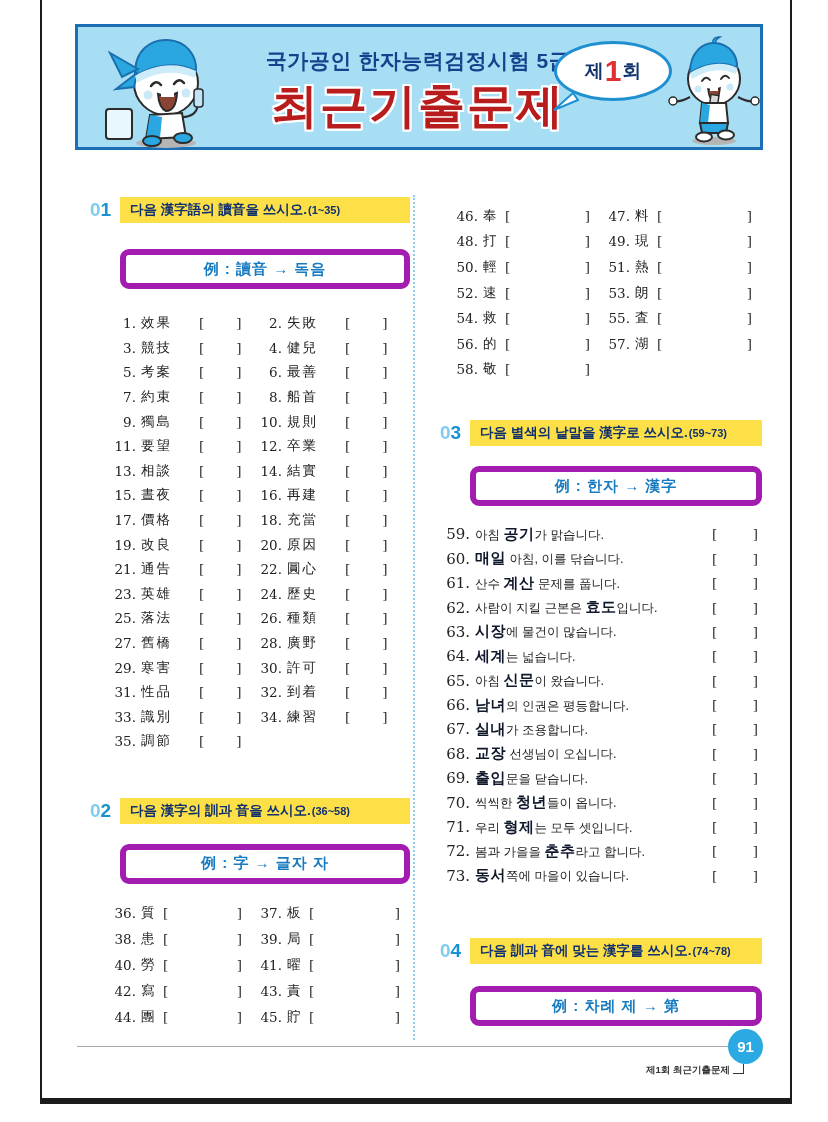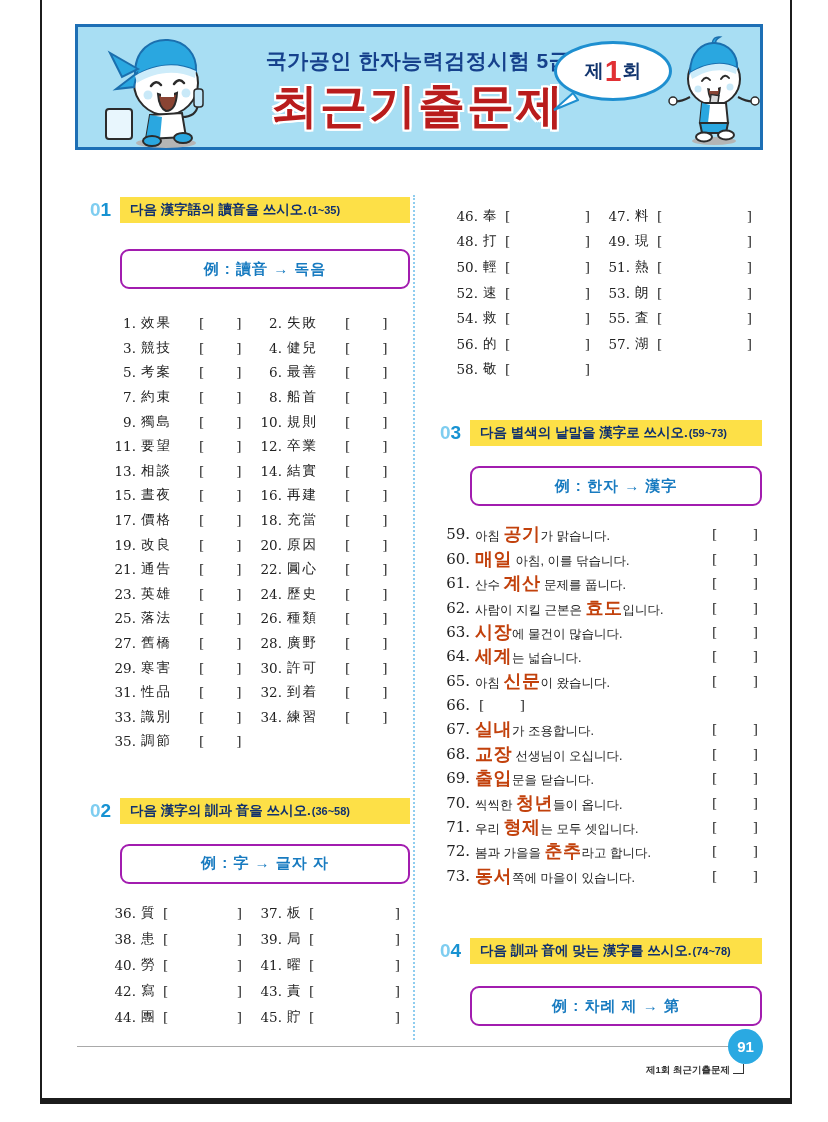--- a/index.html
+++ b/index.html
@@ -44,21 +44,21 @@
   .sec{display:flex;align-items:center;height:26px;}
   .secnum{flex:0 0 30px;font-size:19px;font-weight:bold;letter-spacing:0;}
   .secnum .d0{color:#7ecdf0;}
   .secnum .d1{color:#1792d2;}
   .secbar{flex:1;background:#fde047;height:26px;display:flex;align-items:center;padding-left:10px;}
   .secbar .st{font-size:13.5px;font-weight:bold;color:#10306e;}
   .secbar .range{font-size:11px;font-weight:bold;color:#10306e;margin-left:1px;}
   .m-top-44{margin-top:44px;} .m-top-38{margin-top:38px;} .m-top-50{margin-top:50px;}
   
   .exbox{
-    margin:26px 0 0 30px;height:40px;border:2px solid #a21caf;border-radius:9px;background:#fff;
+    margin:26px 0 0 30px;height:40px;border:6px solid #a21caf;border-radius:9px;background:#fff;
     display:flex;align-items:center;justify-content:center;box-sizing:border-box;
   }
   .exbox span{font-size:15px;font-weight:bold;color:#187bc0;letter-spacing:1px;}
   .ex2{margin-top:20px;} .ex4{margin-top:22px;}
   
   .grid{display:grid;}
   #q1-grid{margin-top:22px;padding-left:16px;grid-template-columns:146px 1fr;}
   #q1-grid .qitem{height:24.6px;}
   #q2a-grid{margin-top:16px;padding-left:16px;grid-template-columns:146px 1fr;}
   #q2a-grid .qitem{height:26px;}
@@ -71,21 +71,21 @@
   #q1-grid .brc{margin-left:32px;}
   #q2a-grid .word,#q2b-grid .word{flex:0 0 20px;letter-spacing:0;}
   #q2a-grid .bro,#q2b-grid .bro{margin-left:2px;}
   #q2a-grid .brc,#q2b-grid .brc{margin-left:auto;margin-right:10px;}
   .bro,.brc{color:#333;}
   
   #q3-list{margin-top:16px;padding-left:2px;}
   .srow{display:flex;align-items:center;height:24.4px;font-size:12.5px;color:#222;padding-right:4px;}
   .srow .num{flex:0 0 28px;text-align:right;margin-right:5px;font-family:"DejaVu Serif","Liberation Serif",serif;font-size:15px;}
   .srow .sent{flex:1;white-space:nowrap;overflow:hidden;}
-  .srow .key{color:#c2410c;font-weight:bold;font-size:18px;letter-spacing:0.5px;}
+  .srow .key{color:#0f172a;font-weight:bold;font-size:15px;letter-spacing:0.5px;}
   .srow .brpair{flex:0 0 46px;display:flex;justify-content:space-between;margin-left:4px;
                 font-family:"DejaVu Serif","Liberation Serif",serif;font-size:13.5px;}
   
   .footer-line{position:absolute;left:35px;top:1046px;width:676px;height:1px;background:#a9a9a9;}
   .page-circle{
     position:absolute;left:686px;top:1029px;width:35px;height:35px;border-radius:50%;
     background:#2aa9e2;color:#fff;font-size:15px;font-weight:bold;
     display:flex;align-items:center;justify-content:center;
   }
   .footer-label{
@@ -614,20 +614,21 @@
         <div class="srow">
           <span class="num">65.</span>
           <span class="sent"><span class="pre">아침 </span><span class="key">신문</span><span class="post">이 왔습니다.</span></span>
           <span class="brpair">
             <span class="bro">[</span>
             <span class="brc">]</span>
           </span>
         </div>
         <div class="srow">
           <span class="num">66.</span>
+          <span class="sent"><span class="key">남녀</span><span class="post">의 인권은 평등합니다.</span></span>
           <span class="brpair">
             <span class="bro">[</span>
             <span class="brc">]</span>
           </span>
         </div>
         <div class="srow">
           <span class="num">67.</span>
           <span class="sent"><span class="key">실내</span><span class="post">가 조용합니다.</span></span>
           <span class="brpair">
             <span class="bro">[</span>

